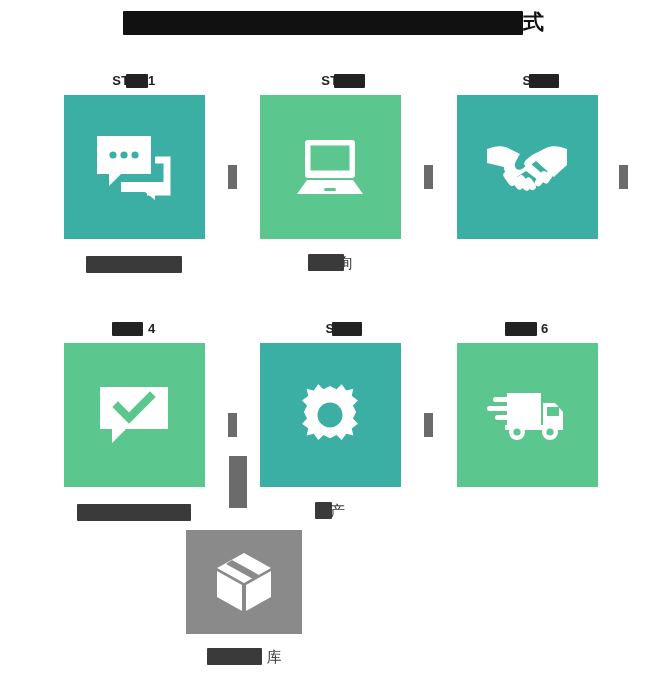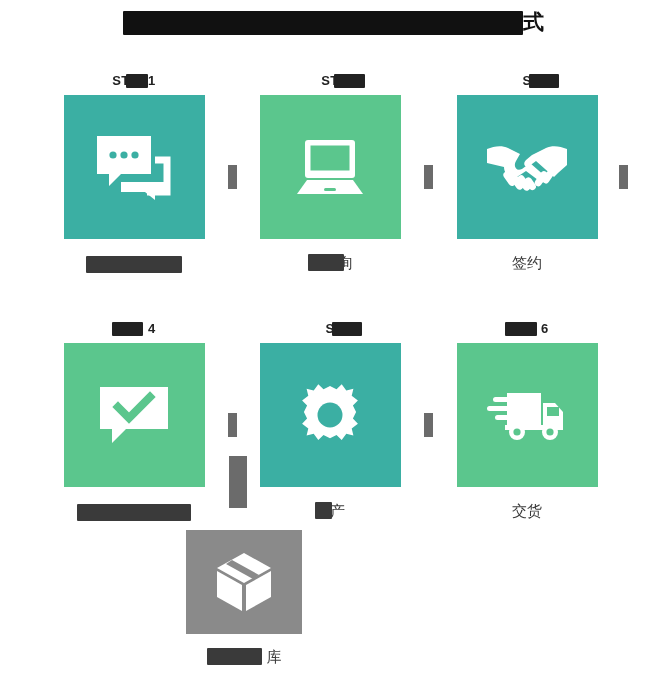--- a/index.html
+++ b/index.html
@@ -202,21 +202,20 @@
           <path fill="#ffffff" d="M81 10 C74 7 66 6 60 9 L46 16 L40 21 C37 24 38 28 42 28 L50 22 L68 38 L72 34 L81 26 Z"></path>
           <rect x="20" y="32" width="7.5" height="16" rx="3.7" fill="#ffffff" transform="rotate(-35 23 40)"></rect>
           <rect x="27" y="34" width="7.5" height="18" rx="3.7" fill="#ffffff" transform="rotate(-35 30 43)"></rect>
           <rect x="34" y="36" width="7.5" height="17" rx="3.7" fill="#ffffff" transform="rotate(-35 37 44)"></rect>
           <rect x="41" y="38" width="7" height="14" rx="3.5" fill="#ffffff" transform="rotate(-35 44 45)"></rect>
           <rect x="52" y="31" width="7" height="17" rx="3.5" fill="#ffffff" transform="rotate(35 55 39)"></rect>
           <rect x="59" y="29" width="7" height="16" rx="3.5" fill="#ffffff" transform="rotate(35 62 37)"></rect>
         </svg>
       </span>
     </div>
-    <div class="step-caption">签约</div>
   </div>
 
   <div class="connector" style="left:619px; top:165px;"></div>
 
   <div class="step" style="left:36px; top:320px;">
     <div class="step-label">
       <span style="position:relative;display:inline-block;">
         <span style="visibility:hidden;">STEP</span><span>4</span>
         <span class="redacted-dark" style="position:absolute;left:0;top:2px;width:31px;height:14px;"></span>
       </span>
@@ -280,21 +279,20 @@
           <rect x="6" y="12" width="22" height="5" rx="2.5" fill="#ffffff"></rect>
           <rect x="0" y="21" width="28" height="5" rx="2.5" fill="#ffffff"></rect>
           <rect x="8" y="30" width="20" height="5" rx="2.5" fill="#ffffff"></rect>
           <circle cx="30" cy="47" r="8" fill="#ffffff"></circle>
           <circle cx="30" cy="47" r="3.6" fill="#5BC68D"></circle>
           <circle cx="63" cy="47" r="8" fill="#ffffff"></circle>
           <circle cx="63" cy="47" r="3.6" fill="#5BC68D"></circle>
         </svg>
       </span>
     </div>
-    <div class="step-caption">交货</div>
   </div>
 
   <div class="bottom-node" style="left:146px; top:530px;">
     <div class="bottom-tile">
       <span>
         <svg width="58" height="62" viewBox="0 0 58 62">
           <path fill="#ffffff" d="M29 2 L56 17 L29 32 L2 17 Z"></path>
           <path fill="#ffffff" d="M2 20 L27 34 V60 L2 46 Z"></path>
           <path fill="#ffffff" d="M56 20 L31 34 V60 L56 46 Z"></path>
           <path fill="#8a8a8a" d="M17 9 L44 24 L38 28 L11 13 Z"></path>

